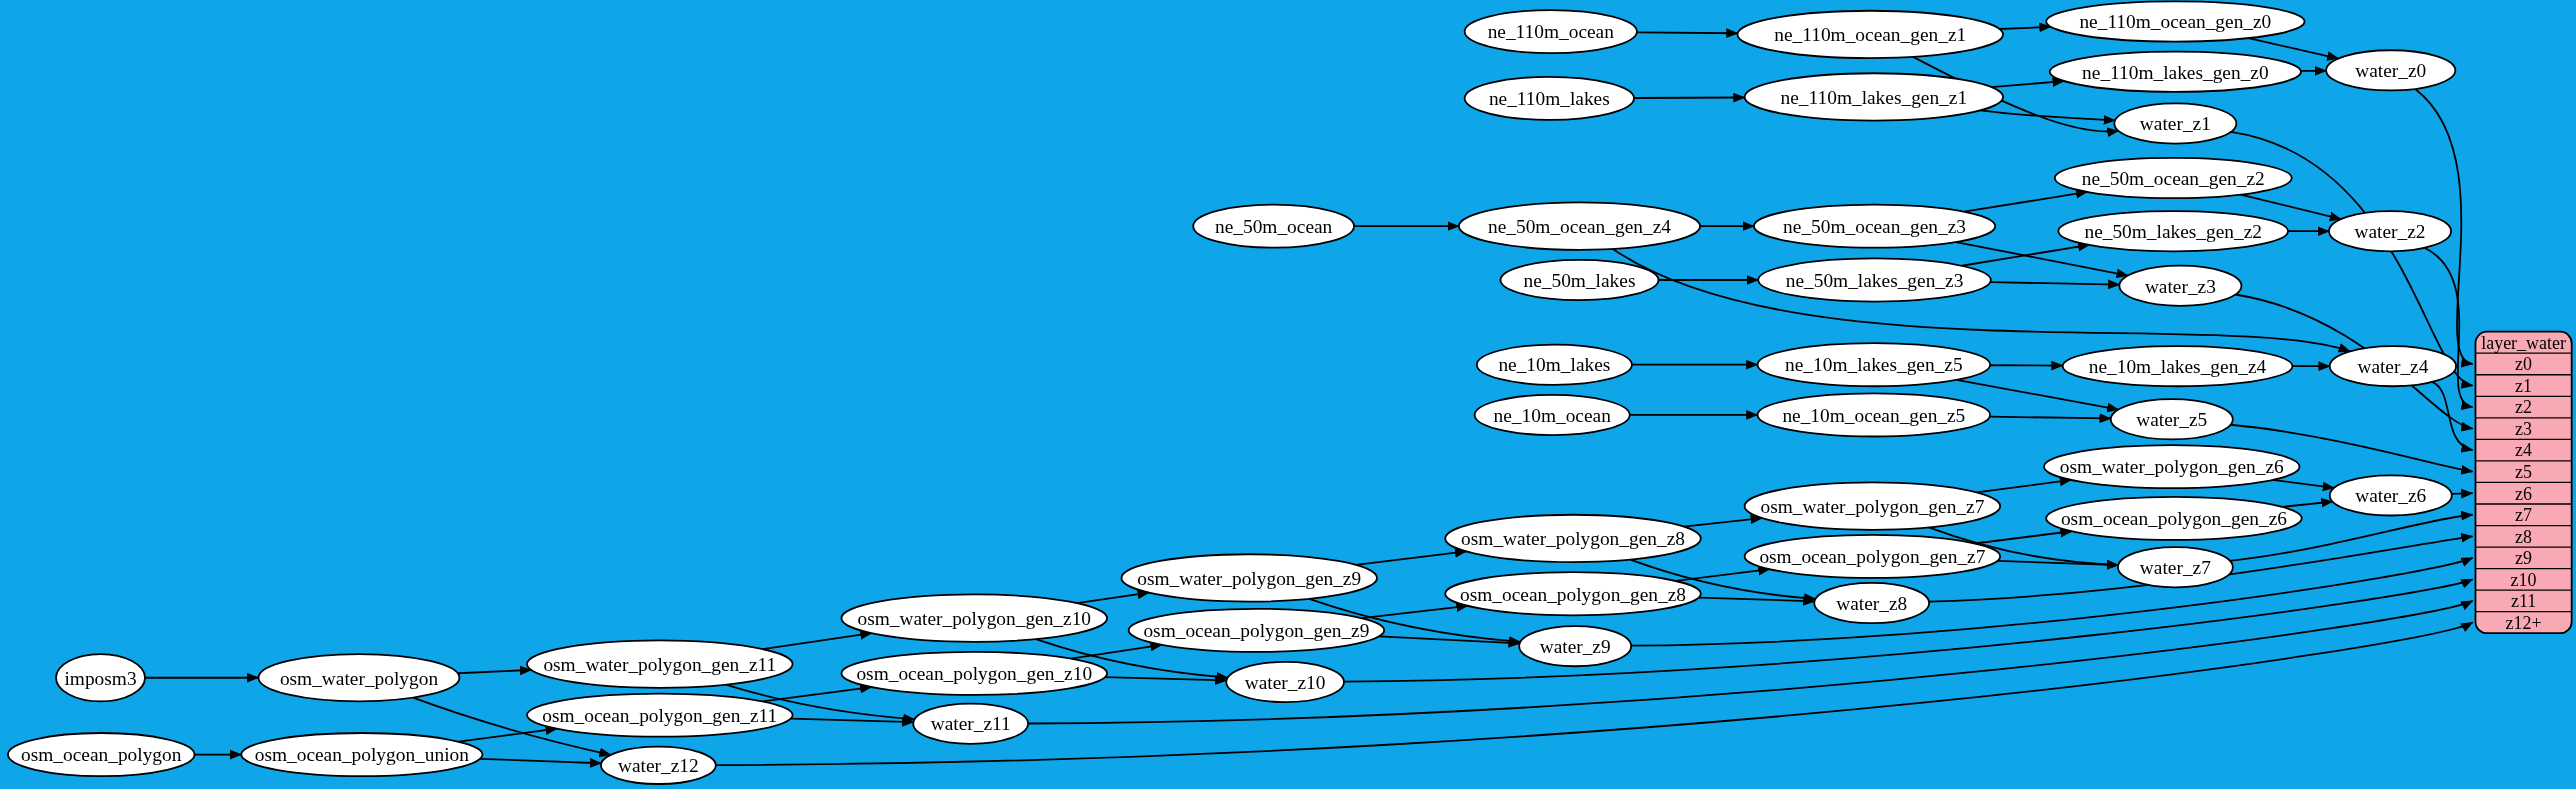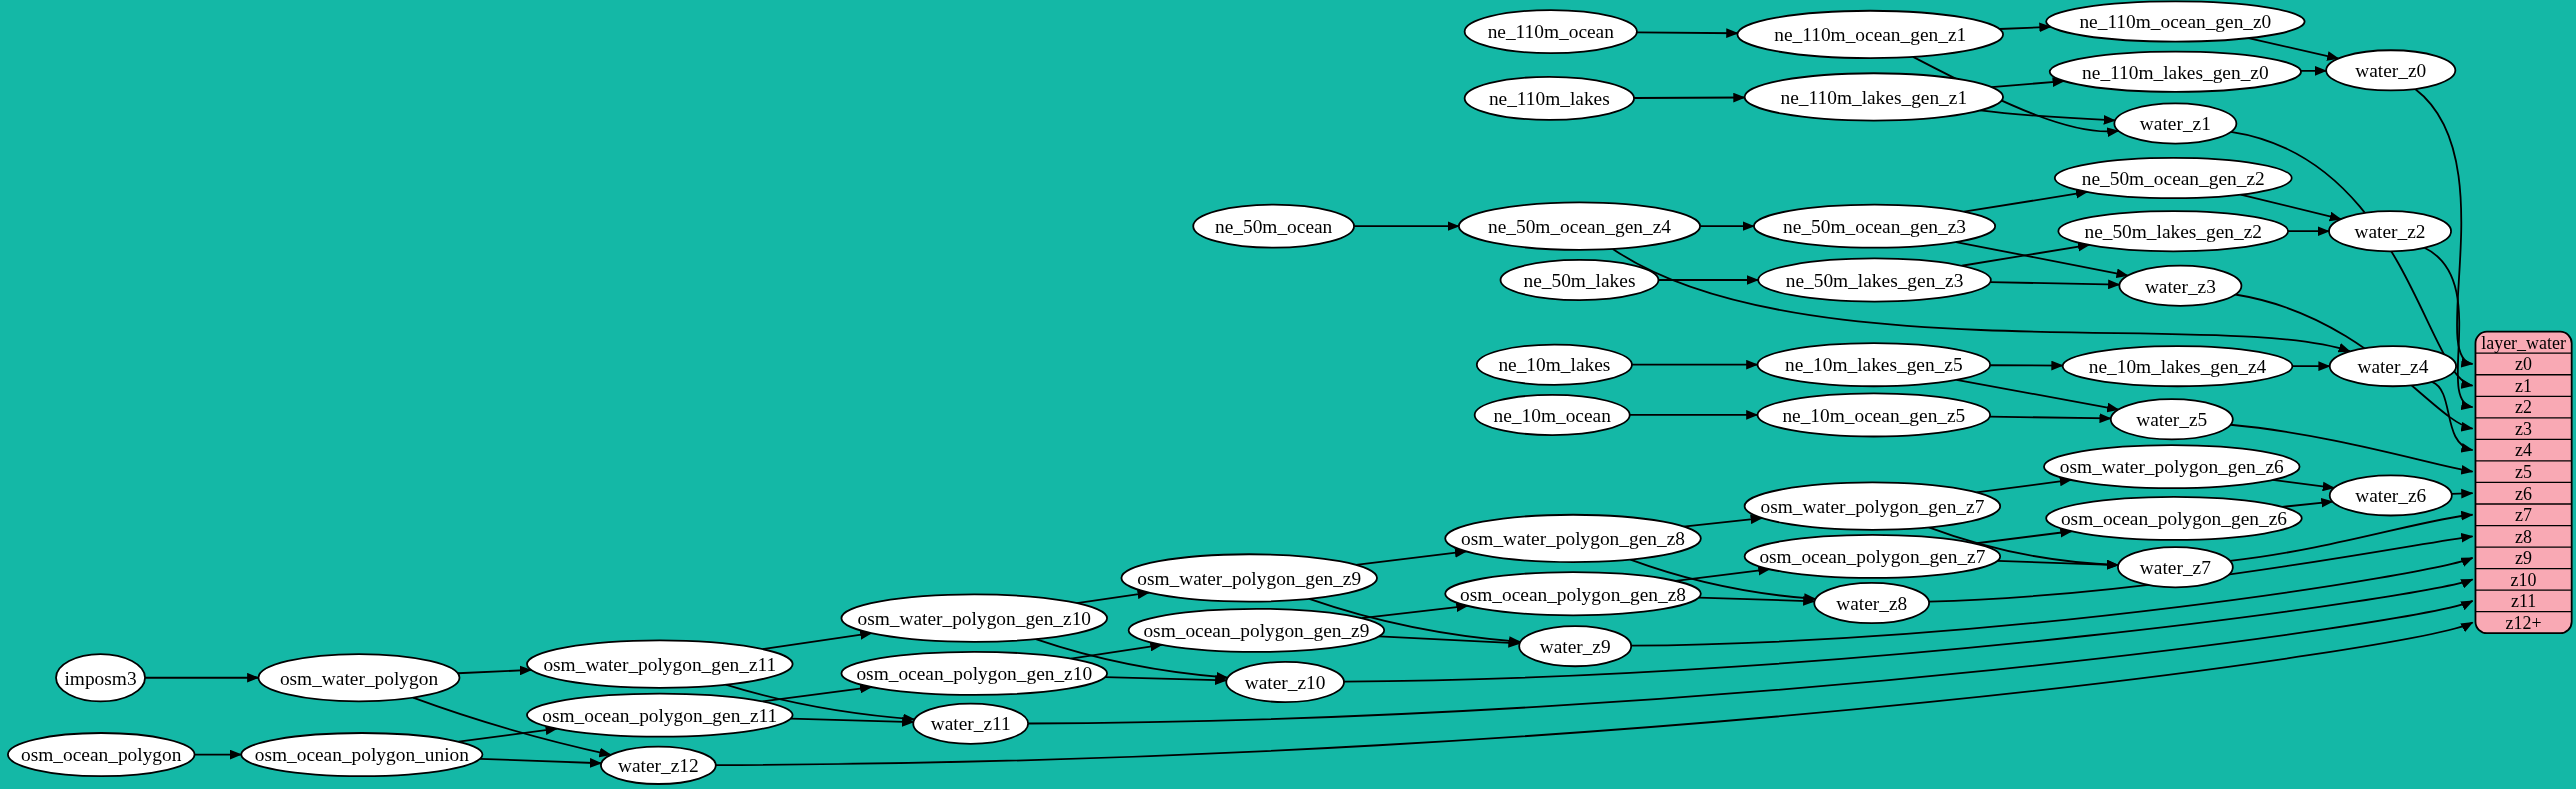--- a/index.html
+++ b/index.html
@@ -1,16 +1,16 @@
 <!DOCTYPE html>
 <html style="font-size:11.5px"><head>
 <meta charset="utf-8">
 <style>
   html,body{margin:0;padding:0;background:#ffffff;}
-  .canvas{width:100%;background:#14b8a6;}
+  .canvas{width:100%;background:#0ea5e9;}
   svg{display:block;width:100%;height:auto;}
   text{font-family:"Liberation Serif","DejaVu Serif",serif;}
 </style>
 </head>
 <body>
 
 <div class="canvas">
   <svg viewBox="0 0 3588 1099" xmlns="http://www.w3.org/2000/svg">
     <defs>
       <marker id="arrow" viewBox="0 0 10 8" refX="9.3" refY="4" markerWidth="17" markerHeight="14" markerUnits="userSpaceOnUse" orient="auto">

